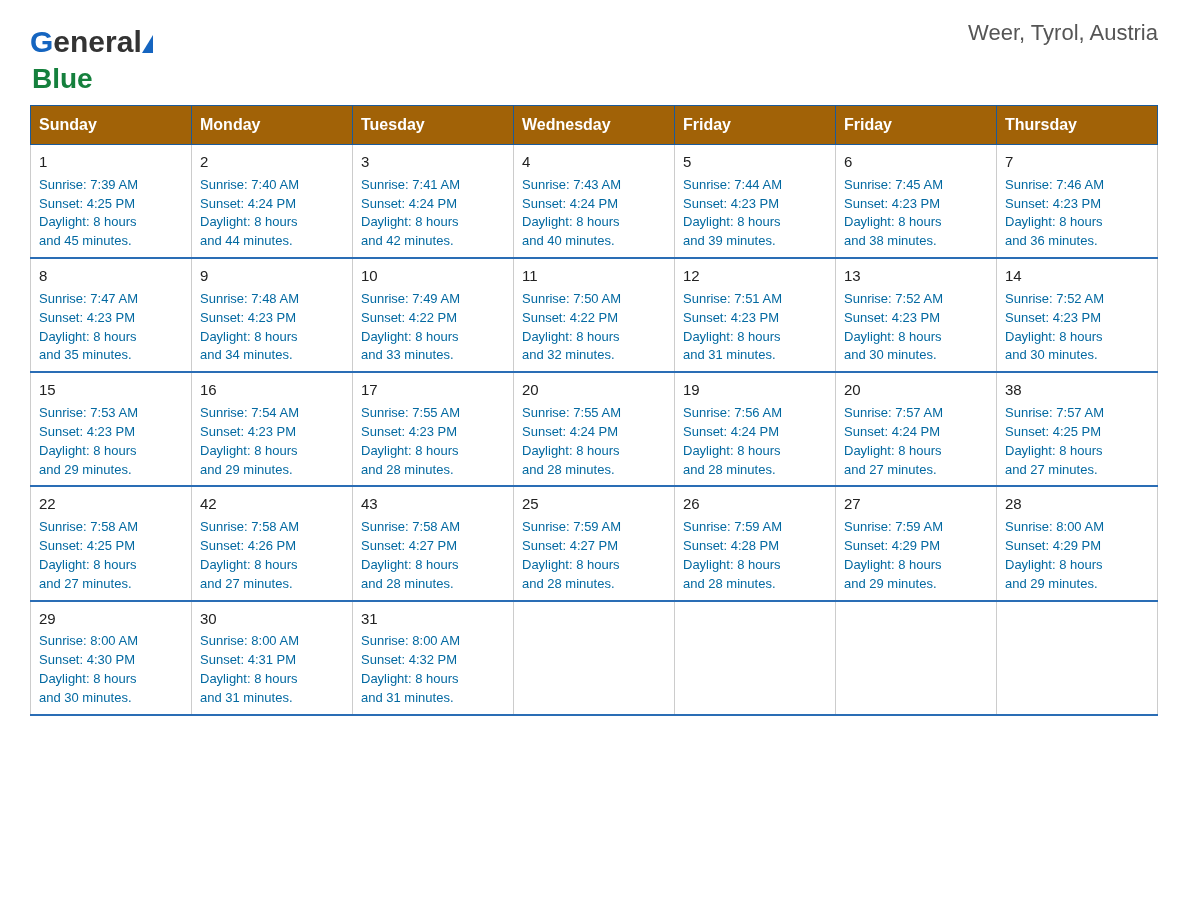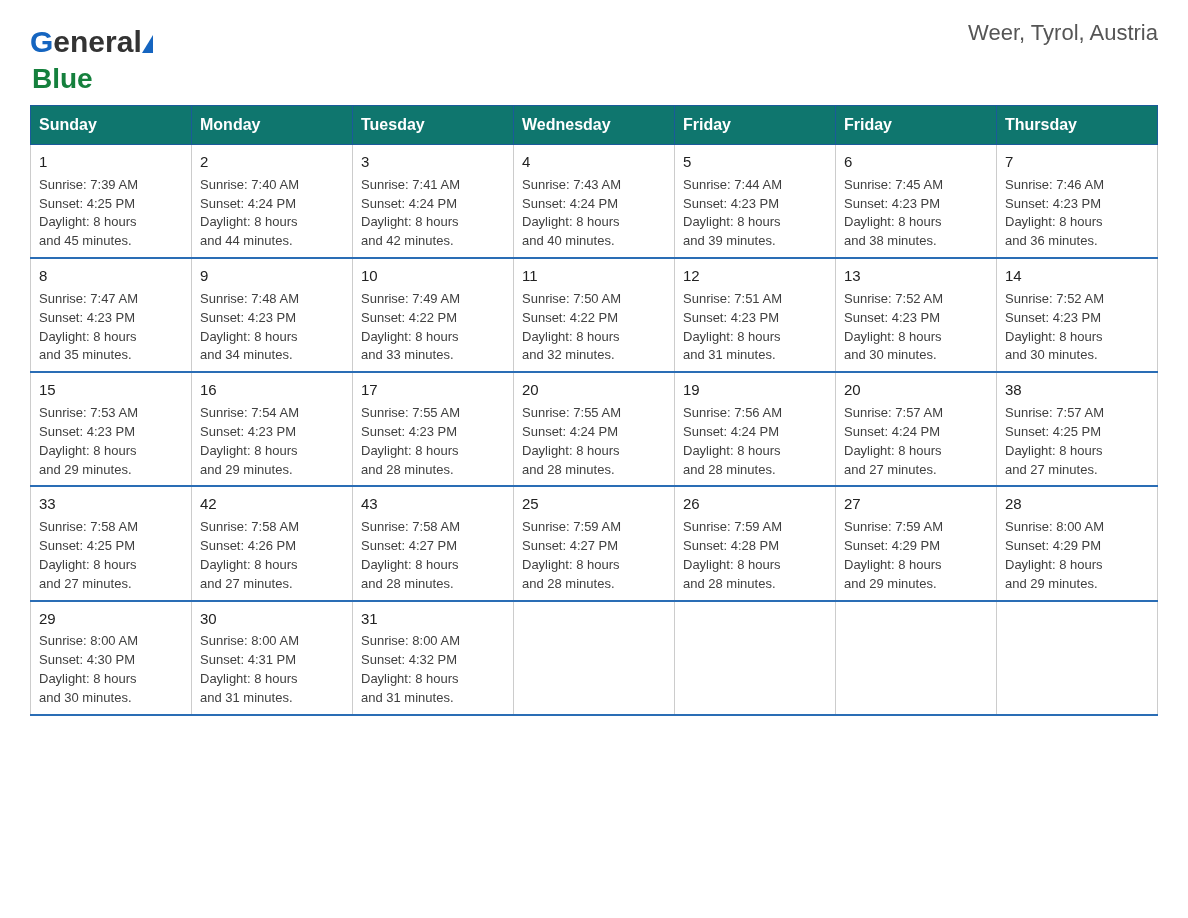--- a/index.html
+++ b/index.html
@@ -36,21 +36,21 @@
       font-size: 22px;
       font-weight: normal;
       color: #555;
     }
     .calendar {
       width: 100%;
       border-collapse: collapse;
       margin-top: 10px;
     }
     .calendar thead th {
-      background-color: #0f766e;
+      background-color: #a16207;
       color: #fff;
       font-size: 16px;
       font-weight: bold;
       padding: 10px 8px;
       text-align: left;
       border: 1px solid #1a5a9a;
     }
     .calendar tbody td {
       vertical-align: top;
       border: 1px solid #ccc;
@@ -66,21 +66,21 @@
     }
     .day-number {
       font-size: 15px;
       font-weight: normal;
       display: block;
       margin-bottom: 3px;
       color: #222;
     }
     .day-info {
       font-size: 13px;
-      color: #404040;
+      color: #0369a1;
     }
     .empty {
       background: #fff;
     }
     
     .logo-row {
       display: flex;
       align-items: center;
     }
     .logo-text-general {
@@ -159,21 +159,21 @@
       <tr>
         <td><span class="day-number">15</span><span class="day-info">Sunrise: 7:53 AM<br>Sunset: 4:23 PM<br>Daylight: 8 hours<br>and 29 minutes.</span></td>
         <td><span class="day-number">16</span><span class="day-info">Sunrise: 7:54 AM<br>Sunset: 4:23 PM<br>Daylight: 8 hours<br>and 29 minutes.</span></td>
         <td><span class="day-number">17</span><span class="day-info">Sunrise: 7:55 AM<br>Sunset: 4:23 PM<br>Daylight: 8 hours<br>and 28 minutes.</span></td>
         <td><span class="day-number">20</span><span class="day-info">Sunrise: 7:55 AM<br>Sunset: 4:24 PM<br>Daylight: 8 hours<br>and 28 minutes.</span></td>
         <td><span class="day-number">19</span><span class="day-info">Sunrise: 7:56 AM<br>Sunset: 4:24 PM<br>Daylight: 8 hours<br>and 28 minutes.</span></td>
         <td><span class="day-number">20</span><span class="day-info">Sunrise: 7:57 AM<br>Sunset: 4:24 PM<br>Daylight: 8 hours<br>and 27 minutes.</span></td>
         <td><span class="day-number">38</span><span class="day-info">Sunrise: 7:57 AM<br>Sunset: 4:25 PM<br>Daylight: 8 hours<br>and 27 minutes.</span></td>
       </tr>
       <tr>
-        <td><span class="day-number">33</span><span class="day-info">Sunrise: 7:58 AM<br>Sunset: 4:25 PM<br>Daylight: 8 hours<br>and 27 minutes.</span></td>
+        <td><span class="day-number">22</span><span class="day-info">Sunrise: 7:58 AM<br>Sunset: 4:25 PM<br>Daylight: 8 hours<br>and 27 minutes.</span></td>
         <td><span class="day-number">42</span><span class="day-info">Sunrise: 7:58 AM<br>Sunset: 4:26 PM<br>Daylight: 8 hours<br>and 27 minutes.</span></td>
         <td><span class="day-number">43</span><span class="day-info">Sunrise: 7:58 AM<br>Sunset: 4:27 PM<br>Daylight: 8 hours<br>and 28 minutes.</span></td>
         <td><span class="day-number">25</span><span class="day-info">Sunrise: 7:59 AM<br>Sunset: 4:27 PM<br>Daylight: 8 hours<br>and 28 minutes.</span></td>
         <td><span class="day-number">26</span><span class="day-info">Sunrise: 7:59 AM<br>Sunset: 4:28 PM<br>Daylight: 8 hours<br>and 28 minutes.</span></td>
         <td><span class="day-number">27</span><span class="day-info">Sunrise: 7:59 AM<br>Sunset: 4:29 PM<br>Daylight: 8 hours<br>and 29 minutes.</span></td>
         <td><span class="day-number">28</span><span class="day-info">Sunrise: 8:00 AM<br>Sunset: 4:29 PM<br>Daylight: 8 hours<br>and 29 minutes.</span></td>
       </tr>
       <tr>
         <td><span class="day-number">29</span><span class="day-info">Sunrise: 8:00 AM<br>Sunset: 4:30 PM<br>Daylight: 8 hours<br>and 30 minutes.</span></td>
         <td><span class="day-number">30</span><span class="day-info">Sunrise: 8:00 AM<br>Sunset: 4:31 PM<br>Daylight: 8 hours<br>and 31 minutes.</span></td>

